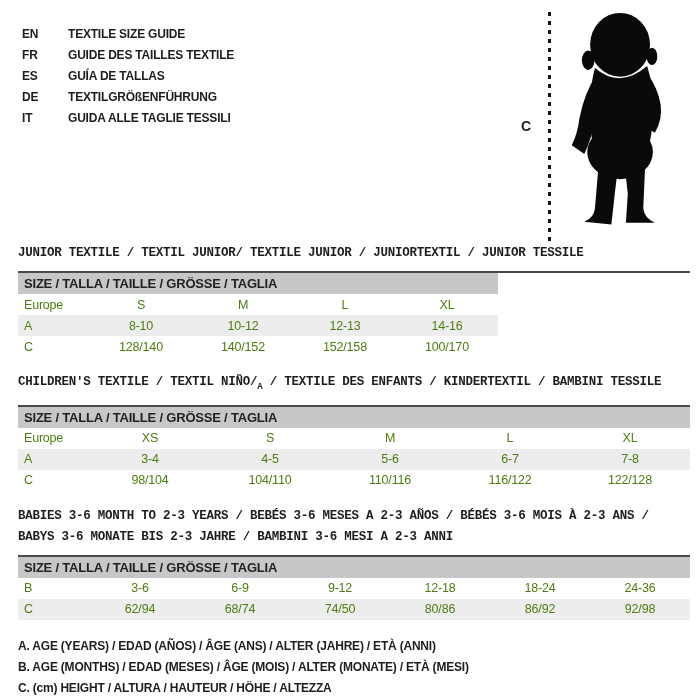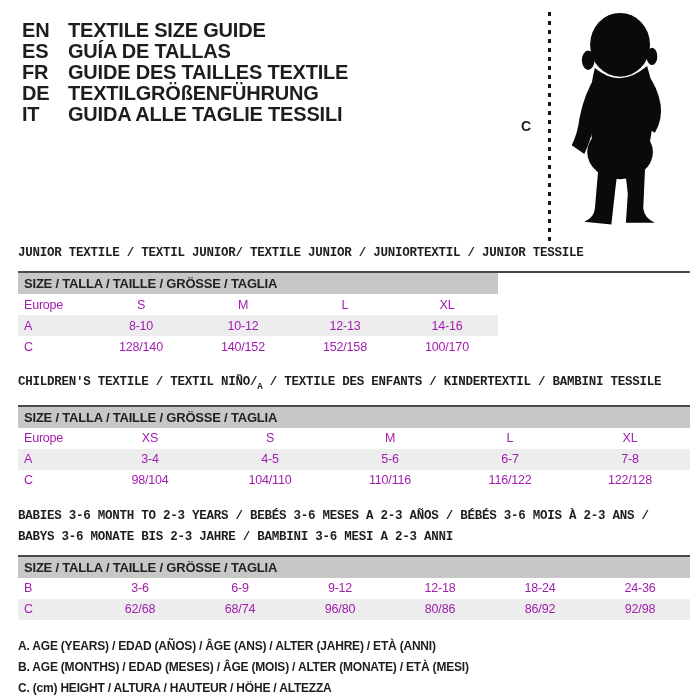--- a/index.html
+++ b/index.html
@@ -8,22 +8,22 @@
   *{margin:0;padding:0;box-sizing:border-box;}
   html,body{background:#fff;}
   body{
     width:700px;height:700px;overflow:hidden;
     font-family:"Liberation Sans",sans-serif;color:var(--ink);
   }
   .page{position:relative;width:700px;height:700px;background:#fff;padding:20px 0 0 0;}
 
   
   .lang-list{margin-left:22px;}
-  .lang-row{display:flex;height:21px;align-items:center;
-    font-weight:700;font-size:20px;letter-spacing:-0.2px;}
+  .lang-row{display:flex;height:21px;align-items:flex-end;
+    font-weight:700;font-size:12px;letter-spacing:-0.2px;}
   .lang-code{width:46px;}
   .lang-text{white-space:nowrap;}
 
   
   .figure{position:absolute;top:8px;right:12px;width:140px;height:236px;}
   .dotted{position:absolute;left:0;top:4px;width:3px;height:230px;
     background:repeating-linear-gradient(to bottom,#161616 0 4px,transparent 4px 9px);}
   .c-label{position:absolute;left:-27px;top:110px;font-weight:700;font-size:14px;}
   .figure svg{position:absolute;left:10px;top:2px;width:128px;height:232px;}
 
@@ -32,47 +32,47 @@
   .table-block{margin-bottom:15px;}
   .table-title{font-size:12.5px;font-weight:700;letter-spacing:-0.25px;
     line-height:21px;white-space:nowrap;font-family:Liberation Mono, monospace;}
   .table-title sub{font-size:9px;}
   .title-gap{height:7px;}
   .table-rule{width:672px;height:2px;background:var(--rule);}
   .size-bar{width:672px;height:21px;background:var(--bar);display:flex;align-items:center;
     padding-left:6px;font-weight:700;font-size:13px;letter-spacing:-0.2px;color:#222;}
   .size-bar.narrow{width:480px;}
   .trow{width:672px;height:21px;display:flex;align-items:center;
-    font-size:12.5px;letter-spacing:-0.2px;color:#a21caf;}
+    font-size:12.5px;letter-spacing:-0.2px;color:#4d7c0f;}
   .trow.narrow{width:480px;}
   .trow.shaded{background:var(--shade);}
   .row-label{width:72px;padding-left:6px;white-space:nowrap;}
   .cell{flex:1;text-align:center;white-space:nowrap;}
 
   
   .legend{margin:16px 0 0 18px;}
   .legend-line{font-size:12px;font-weight:700;letter-spacing:-0.2px;line-height:21px;white-space:nowrap;}
 </style>
 </head>
 <body>
 
 <div class="page">
 
   <div class="lang-list">
       <div class="lang-row">
         <span class="lang-code">EN</span>
         <span class="lang-text">TEXTILE SIZE GUIDE</span>
       </div>
       <div class="lang-row">
+        <span class="lang-code">FR</span>
+        <span class="lang-text">GUIDE DES TAILLES TEXTILE</span>
+      </div>
+      <div class="lang-row">
         <span class="lang-code">ES</span>
         <span class="lang-text">GUÍA DE TALLAS</span>
-      </div>
-      <div class="lang-row">
-        <span class="lang-code">FR</span>
-        <span class="lang-text">GUIDE DES TAILLES TEXTILE</span>
       </div>
       <div class="lang-row">
         <span class="lang-code">DE</span>
         <span class="lang-text">TEXTILGRÖßENFÜHRUNG</span>
       </div>
       <div class="lang-row">
         <span class="lang-code">IT</span>
         <span class="lang-text">GUIDA ALLE TAGLIE TESSILI</span>
       </div>
     </div>
@@ -163,23 +163,23 @@
           <span class="row-label">B</span>
           <span class="cell">3-6</span>
           <span class="cell">6-9</span>
           <span class="cell">9-12</span>
           <span class="cell">12-18</span>
           <span class="cell">18-24</span>
           <span class="cell">24-36</span>
         </div>
         <div class="trow shaded">
           <span class="row-label">C</span>
-          <span class="cell">62/68</span>
+          <span class="cell">62/94</span>
           <span class="cell">68/74</span>
-          <span class="cell">96/80</span>
+          <span class="cell">74/50</span>
           <span class="cell">80/86</span>
           <span class="cell">86/92</span>
           <span class="cell">92/98</span>
         </div>
       </section>
     </main>
 
   <footer class="legend">
       <div class="legend-line">A. AGE (YEARS) / EDAD (AÑOS) / ÂGE (ANS) / ALTER (JAHRE) / ETÀ (ANNI)</div>
       <div class="legend-line">B. AGE (MONTHS) / EDAD (MESES) / ÂGE (MOIS) / ALTER (MONATE) / ETÀ (MESI)</div>

